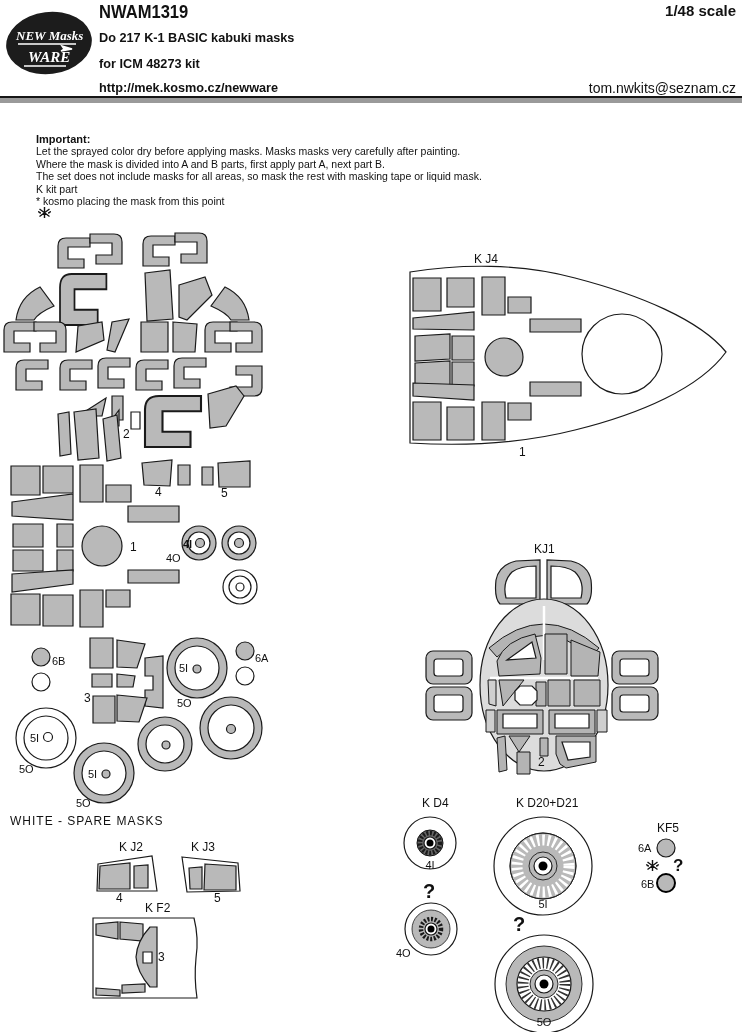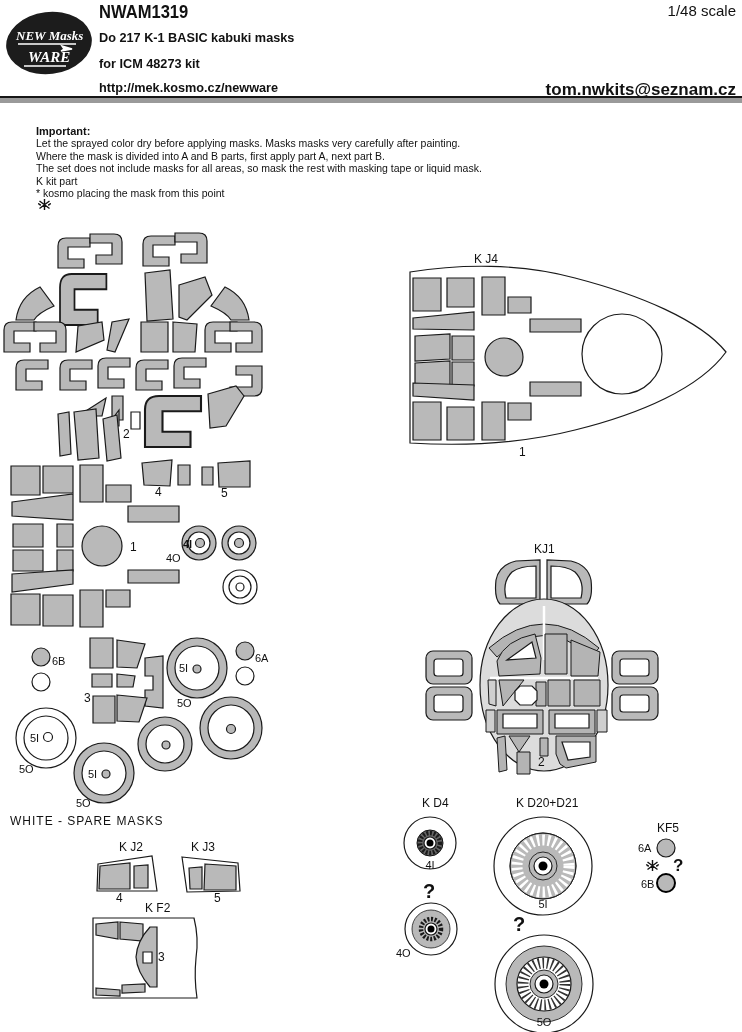--- a/index.html
+++ b/index.html
@@ -4,26 +4,26 @@
 <style>
   html,body{margin:0;padding:0;}
   body{width:742px;height:1032px;position:relative;background:#fff;overflow:hidden;
        font-family:"Liberation Sans",sans-serif;color:#111;}
   .abs{position:absolute;}
   
   .hdr-code{left:99px;top:2px;font-size:18px;font-weight:700;letter-spacing:0px;transform:scaleX(.92);transform-origin:left top;}
   .hdr-l1{left:99px;top:30px;font-size:13.5px;font-weight:700;transform:scaleX(.94);transform-origin:left top;}
   .hdr-l2{left:99px;top:56px;font-size:13.5px;font-weight:700;transform:scaleX(.94);transform-origin:left top;}
   .hdr-url{left:99px;top:80px;font-size:13.5px;font-weight:700;transform:scaleX(.94);transform-origin:left top;}
-  .hdr-scale{right:6px;top:2px;font-size:15px;font-weight:400;text-align:right;}
-  .hdr-email{right:6px;top:80px;font-size:17px;font-weight:700;margin-left:36px;}
+  .hdr-scale{right:6px;top:2px;font-size:15px;font-weight:700;text-align:right;}
+  .hdr-email{right:6px;top:80px;font-size:14px;font-weight:400;margin-left:36px;}
   .bar{left:0;top:96px;width:742px;height:5px;background:#9a9a9a;border-top:2px solid #161616;}
   
   .notes{left:36px;top:125px;width:660px;font-size:10.5px;line-height:12.4px;}
-  .notes .hd{font-weight:700;font-size:11px;}
+  .notes .hd{font-weight:700;font-size:11px;margin-top:8px;}
   .nline{white-space:nowrap;}
   .noweticon{display:inline-block;vertical-align:-2px;margin-left:2px;}
   
   .dl{font-family:"Liberation Sans",sans-serif;font-size:12px;fill:#111;}
   .dls{font-family:"Liberation Sans",sans-serif;font-size:11px;fill:#111;}
   .q{font-family:"Liberation Sans",sans-serif;font-size:20px;font-weight:700;fill:#111;}
   .q2{font-family:"Liberation Sans",sans-serif;font-size:17px;font-weight:700;fill:#111;}
   .mg{fill:#b9b9b9;stroke:#1a1a1a;stroke-width:1.2;}
   .mg2{fill:#b4b4b4;stroke:#1a1a1a;stroke-width:1;}
   .lg2{fill:#cfcfcf;stroke:#1a1a1a;stroke-width:1;}

